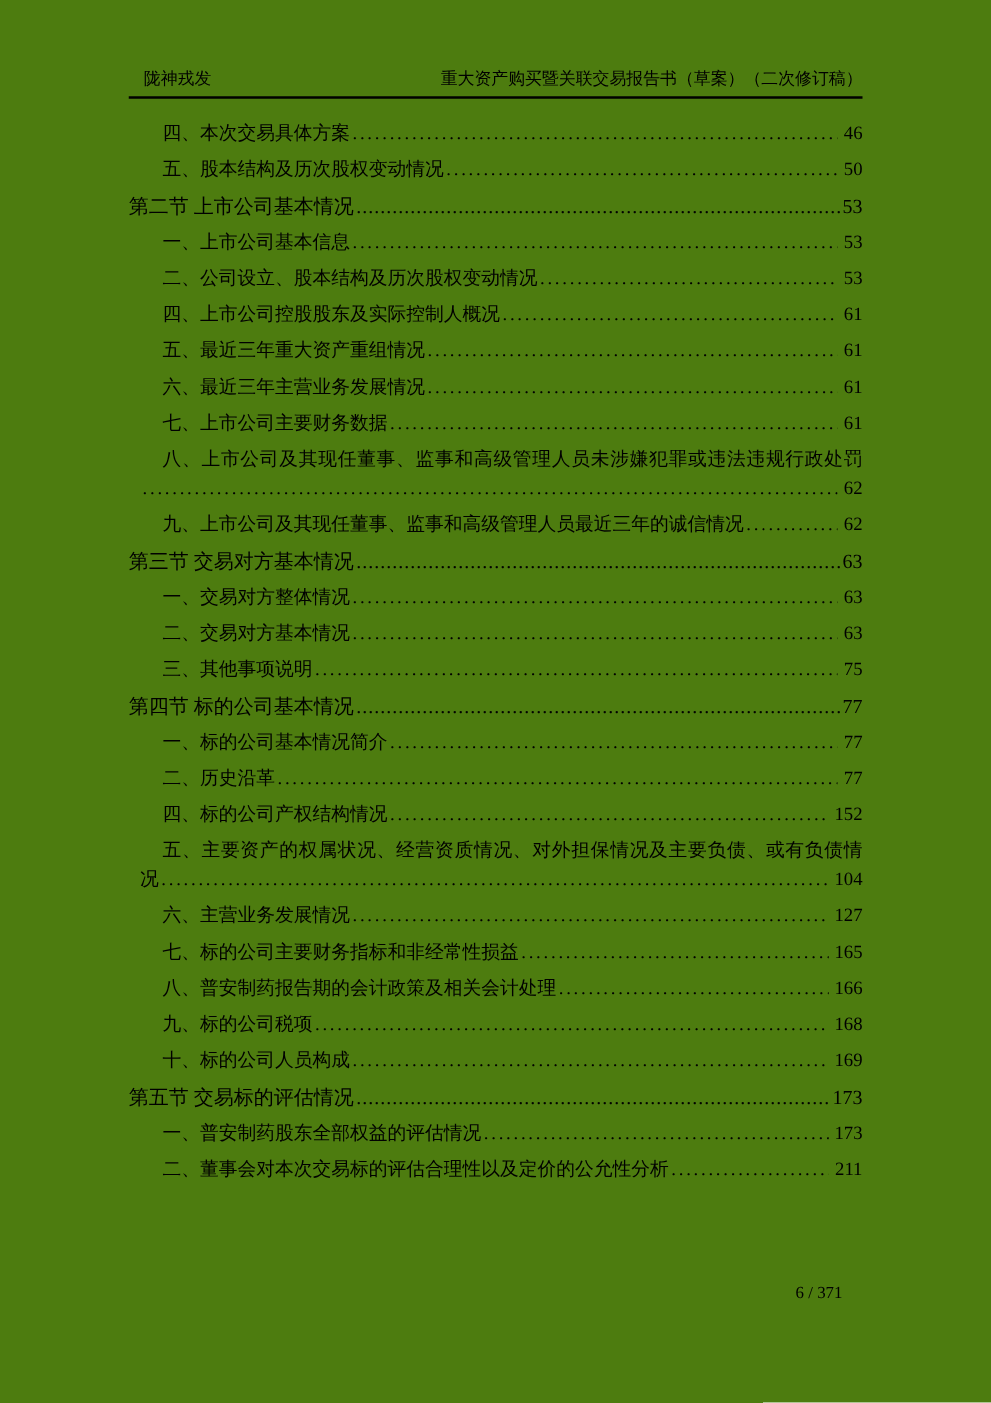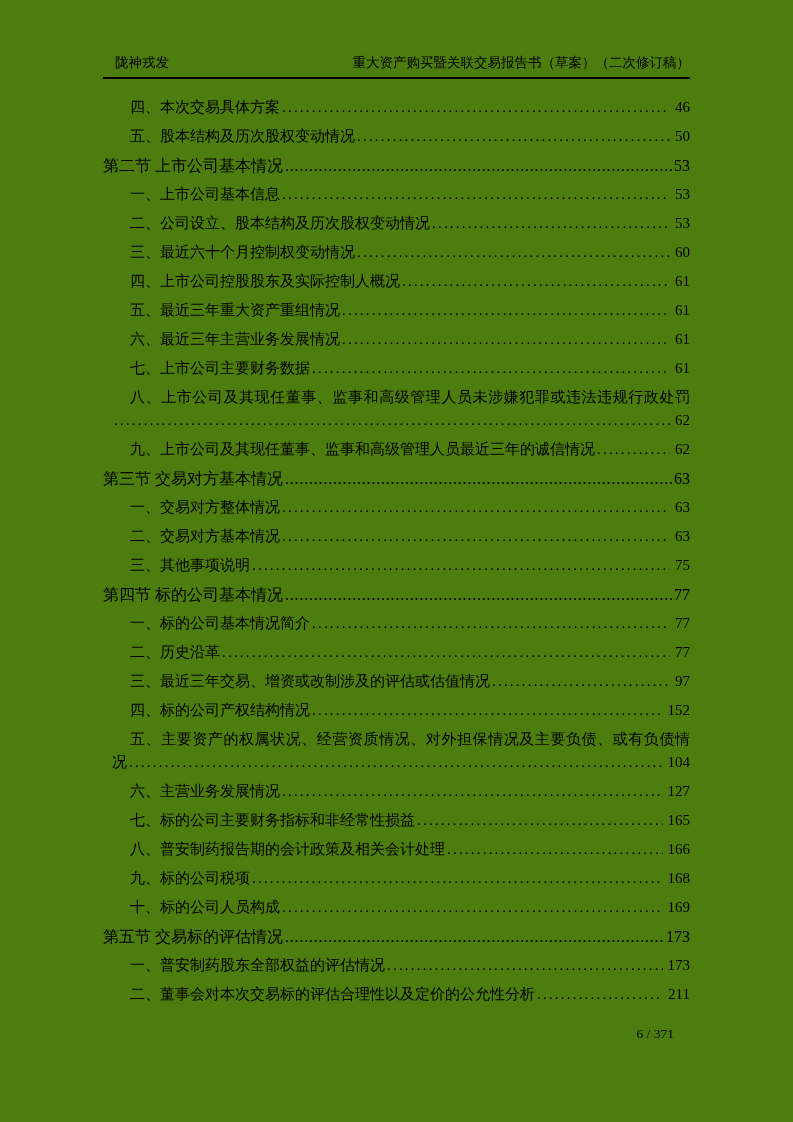--- a/index.html
+++ b/index.html
@@ -123,27 +123,20 @@
       </div>
       <div class="entry item">
         <div class="row first">
           <span class="t">二、公司设立、股本结构及历次股权变动情况</span>
           <span class="dots"></span>
           <span class="pg">53</span>
         </div>
       </div>
       <div class="entry item">
         <div class="row first">
-          <span class="t">三、最近六十个月控制权变动情况</span>
-          <span class="dots"></span>
-          <span class="pg">60</span>
-        </div>
-      </div>
-      <div class="entry item">
-        <div class="row first">
           <span class="t">四、上市公司控股股东及实际控制人概况</span>
           <span class="dots"></span>
           <span class="pg">61</span>
         </div>
       </div>
       <div class="entry item">
         <div class="row first">
           <span class="t">五、最近三年重大资产重组情况</span>
           <span class="dots"></span>
           <span class="pg">61</span>
@@ -222,27 +215,20 @@
       </div>
       <div class="entry item">
         <div class="row first">
           <span class="t">二、历史沿革</span>
           <span class="dots"></span>
           <span class="pg">77</span>
         </div>
       </div>
       <div class="entry item">
         <div class="row first">
-          <span class="t">三、最近三年交易、增资或改制涉及的评估或估值情况</span>
-          <span class="dots"></span>
-          <span class="pg">97</span>
-        </div>
-      </div>
-      <div class="entry item">
-        <div class="row first">
           <span class="t">四、标的公司产权结构情况</span>
           <span class="dots"></span>
           <span class="pg">152</span>
         </div>
       </div>
       <div class="entry item wrap">
         <div class="line1">五、主要资产的权属状况、经营资质情况、对外担保情况及主要负债、或有负债情</div>
         <div class="row cont">
           <span class="t">况</span>
           <span class="dots"></span>

